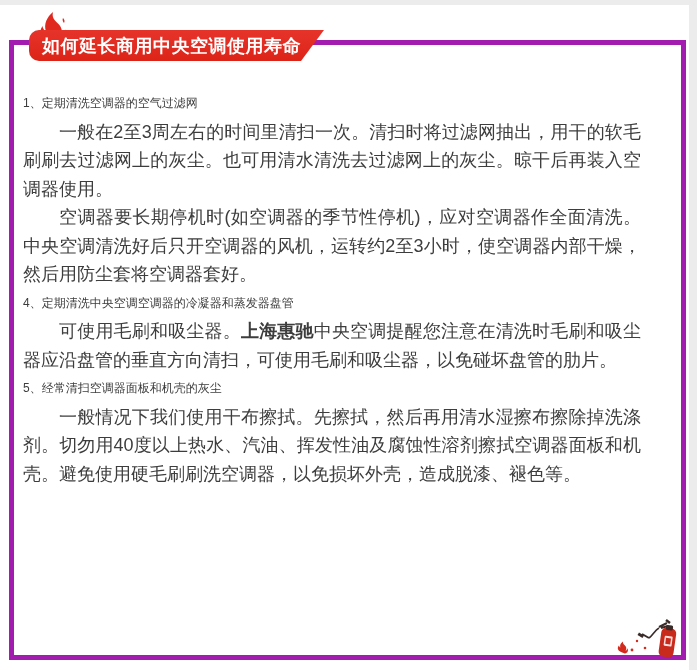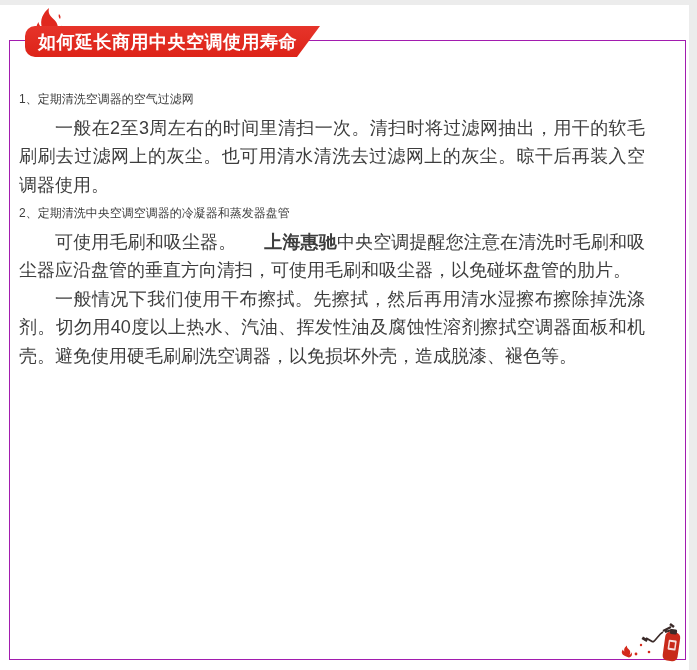--- a/index.html
+++ b/index.html
@@ -5,21 +5,21 @@
   html,body{margin:0;padding:0;}
   body{
     width:697px;height:670px;position:relative;background:#ffffff;overflow:hidden;
     font-family:"Liberation Sans","DejaVu Sans",sans-serif;
   }
   .edge-top{position:absolute;left:0;top:0;width:697px;height:5px;background:#ececec;}
   .edge-right{position:absolute;right:0;top:0;width:8px;height:670px;background:#ececec;}
 
   .doc-box{
     position:absolute;left:9px;top:40px;width:677px;height:620px;
-    border:1px solid #a21caf;box-sizing:border-box;background:#ffffff;
+    border:5px solid #a21caf;box-sizing:border-box;background:#ffffff;
   }
 
   
   .flame{position:absolute;left:22px;top:-33px;width:36px;height:32px;z-index:1;}
 
   
   .banner{
     position:absolute;left:15px;top:-15px;width:295px;height:31px;z-index:2;
     background:linear-gradient(180deg,#e6342a 0%,#dd2318 100%);
     border-radius:10px 0 0 10px;
@@ -34,21 +34,21 @@
   .content{
     padding:44px 40px 0 9px;
     color:#3d3d3d;font-size:18px;line-height:28.5px;
     text-align:justify;
   }
   .content section{margin:0;padding:0;}
   .content h2{
     margin:0;padding:0;font-size:12px;font-weight:normal;line-height:28.5px;color:#3d3d3d;
   }
   .content p{margin:0;padding:0;text-indent:2em;}
-  .brand{font-weight:bold;margin-left:28px;}
+  .brand{font-weight:bold;}
 
   .extinguisher{position:absolute;right:2px;bottom:-5px;width:70px;height:44px;z-index:3;}
 </style>
 </head>
 <body>
 
 <div class="edge-top"></div>
 <div class="edge-right"></div>
 
 <div class="doc-box">
@@ -63,26 +63,28 @@
   <div class="banner">
     <span>如何延长商用中央空调使用寿命</span>
   </div>
 
   <div class="content">
     <section>
       <h2>1、定期清洗空调器的空气过滤网</h2>
       <p>一般在2至3周左右的时间里清扫一次。清扫时将过滤网抽出，用干的软毛刷刷去过滤网上的灰尘。也可用清水清洗去过滤网上的灰尘。晾干后再装入空调器使用。</p>
     </section>
     <section>
+      <p>空调器要长期停机时(如空调器的季节性停机)，应对空调器作全面清洗。中央空调清洗好后只开空调器的风机，运转约2至3小时，使空调器内部干燥，然后用防尘套将空调器套好。</p>
     </section>
     <section>
-      <h2>2、定期清洗中央空调空调器的冷凝器和蒸发器盘管</h2>
+      <h2>4、定期清洗中央空调空调器的冷凝器和蒸发器盘管</h2>
       <p><span>可使用毛刷和吸尘器。</span><span class="brand">上海惠驰</span><span>中央空调提醒您注意在清洗时毛刷和吸尘器应沿盘管的垂直方向清扫，可使用毛刷和吸尘器，以免碰坏盘管的肋片。</span></p>
     </section>
     <section>
+      <h2>5、经常清扫空调器面板和机壳的灰尘</h2>
       <p>一般情况下我们使用干布擦拭。先擦拭，然后再用清水湿擦布擦除掉洗涤剂。切勿用40度以上热水、汽油、挥发性油及腐蚀性溶剂擦拭空调器面板和机壳。避免使用硬毛刷刷洗空调器，以免损坏外壳，造成脱漆、褪色等。</p>
     </section>
   </div>
 
   <div class="extinguisher">
     <svg width="70" height="44" viewBox="0 0 70 44">
 
       <path fill="#d42a1c" d="M12 36 C8.5 34.5 8 31.5 10 29.5 C10.2 31 11.3 31.6 11.3 31.6 C10.5 29 12 26.8 14 25.5 C13.5 27.5 15 28.5 16.2 29.8 C17.4 31 17.7 33 16.5 34.8 C17.6 34.4 18.3 33.4 18.2 32.2 C19.8 34.4 18.8 36.8 15.8 37.6 Z"></path>
       <circle cx="23" cy="34" r="1.4" fill="#d42a1c"></circle>
       <circle cx="28" cy="25" r="1.2" fill="#d42a1c"></circle>

